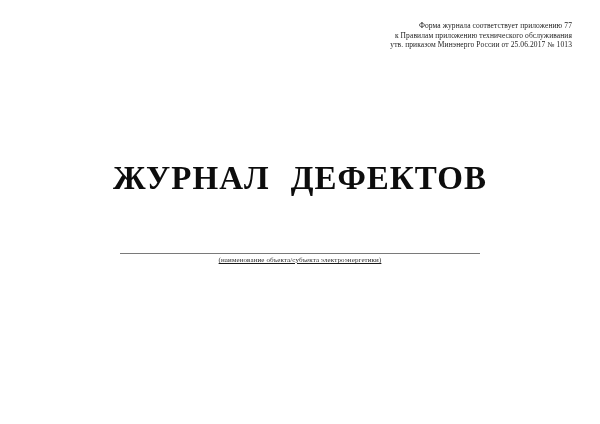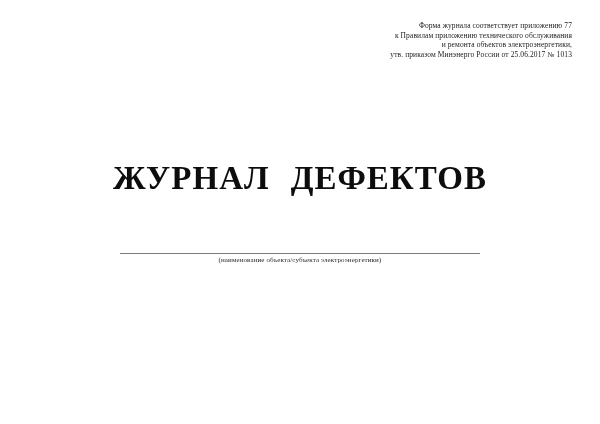--- a/index.html
+++ b/index.html
@@ -39,20 +39,21 @@
     line-height: 40px;
     letter-spacing: 1px;
     word-spacing: 12px;
     color: #0d0d0d;
   }
   .name-line-group {
     position: absolute;
     top: 230px;
     left: 120px;
     width: 360px;
+    text-decoration: underline;
   }
   .fill-line {
     width: 360px;
     height: 23px;
     border-bottom: 1px solid #7a7a7a;
     font-size: 9px;
     line-height: 23px;
     text-align: center;
     color: #1a1a1a;
   }
@@ -66,21 +67,20 @@
   }
 </style>
 </head>
 <body>
 
 <div class="doc-page">
 
   <div class="header-note">
     <div>Форма журнала соответствует приложению 77</div>
     <div>к Правилам приложению технического обслуживания</div>
-    <div>и ремонта объектов электроэнергетики,</div>
     <div>утв. приказом Минэнерго России от 25.06.2017 № 1013</div>
   </div>
 
   <h1 class="doc-title">ЖУРНАЛ ДЕФЕКТОВ</h1>
 
   <div class="name-line-group">
     <div class="fill-line"></div>
     <div class="fill-caption">(наименование объекта/субъекта электроэнергетики)</div>
   </div>
 

